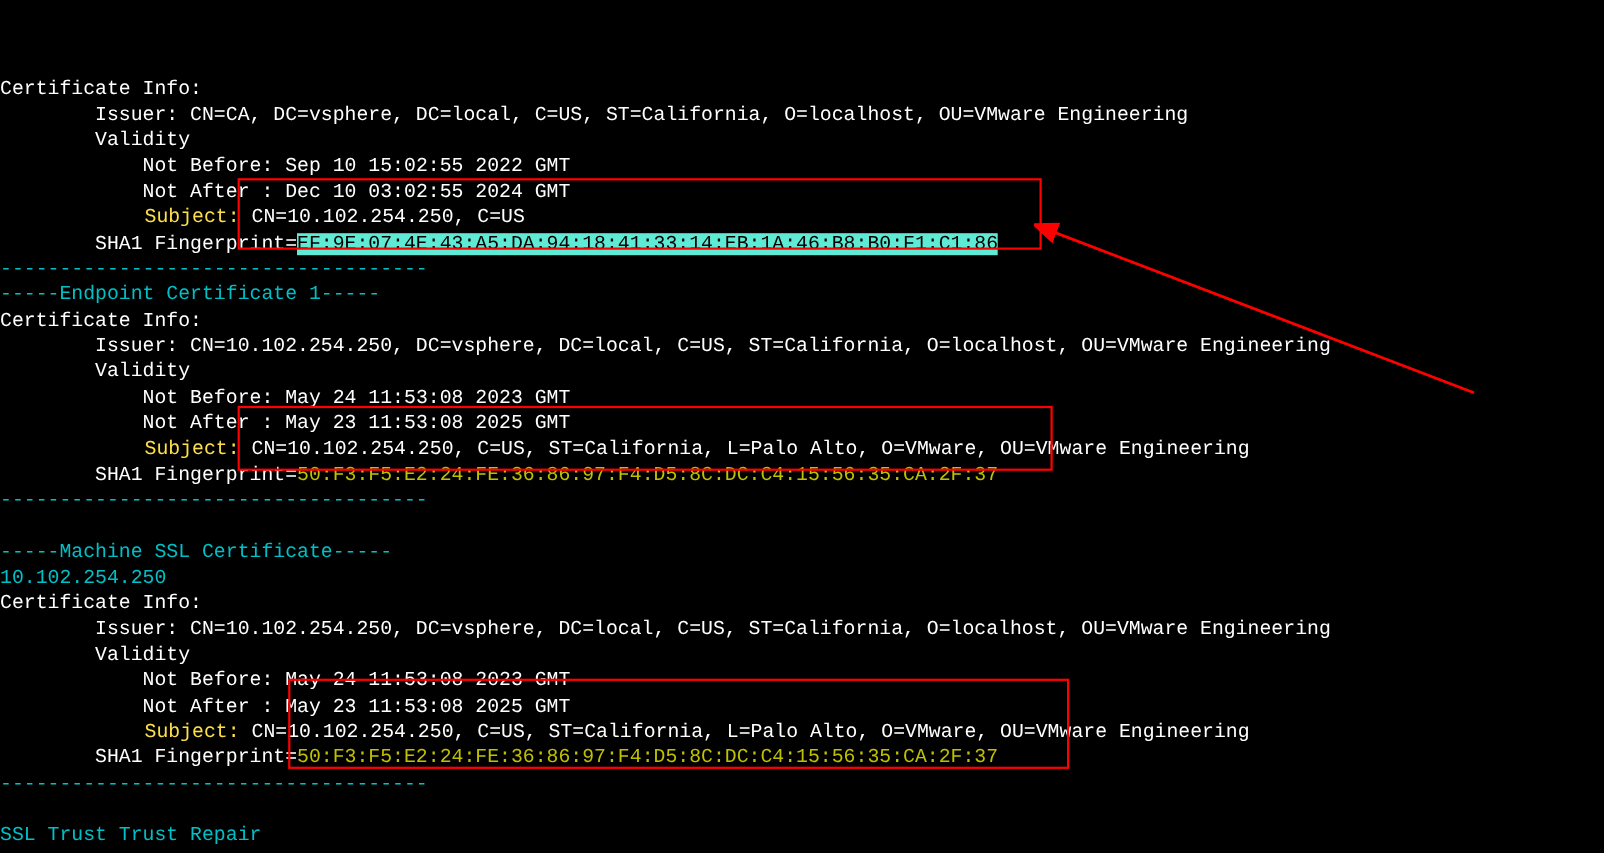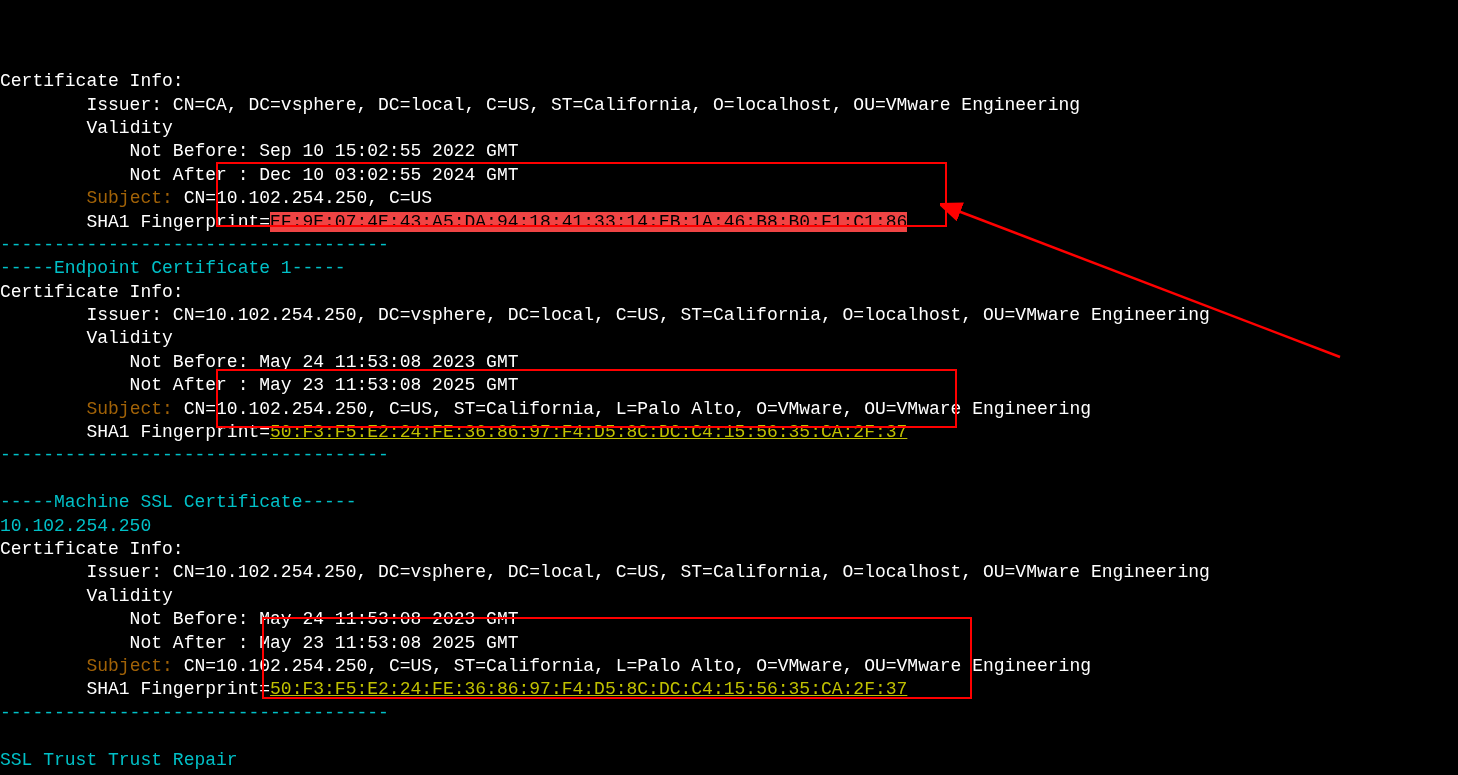--- a/index.html
+++ b/index.html
@@ -13,24 +13,24 @@
     white-space: pre;
     overflow: hidden;
   }
   .terminal {
     position: relative;
     width: 1458px;
     height: 775px;
     padding: 0;
   }
   .white { color: #ffffff; text-align: right; }
-  .green { color: #a16207; }
+  .green { color: #fde047; margin-left: 45px; }
   .cyan  { color: #00c0c7; }
-  .yellow { color: #c0c000; text-decoration: underline; }
-  .highlight-yellow { background: #ef4444; color: #000000; }
+  .yellow { color: #c0c000; }
+  .highlight-yellow { background: #5eead4; color: #000000; }
   .redbox {
     position: absolute;
     border: 2px solid #ff0000;
     box-sizing: border-box;
     pointer-events: none;
   }
   svg.arrow {
     position: absolute;
     pointer-events: none;
   }

